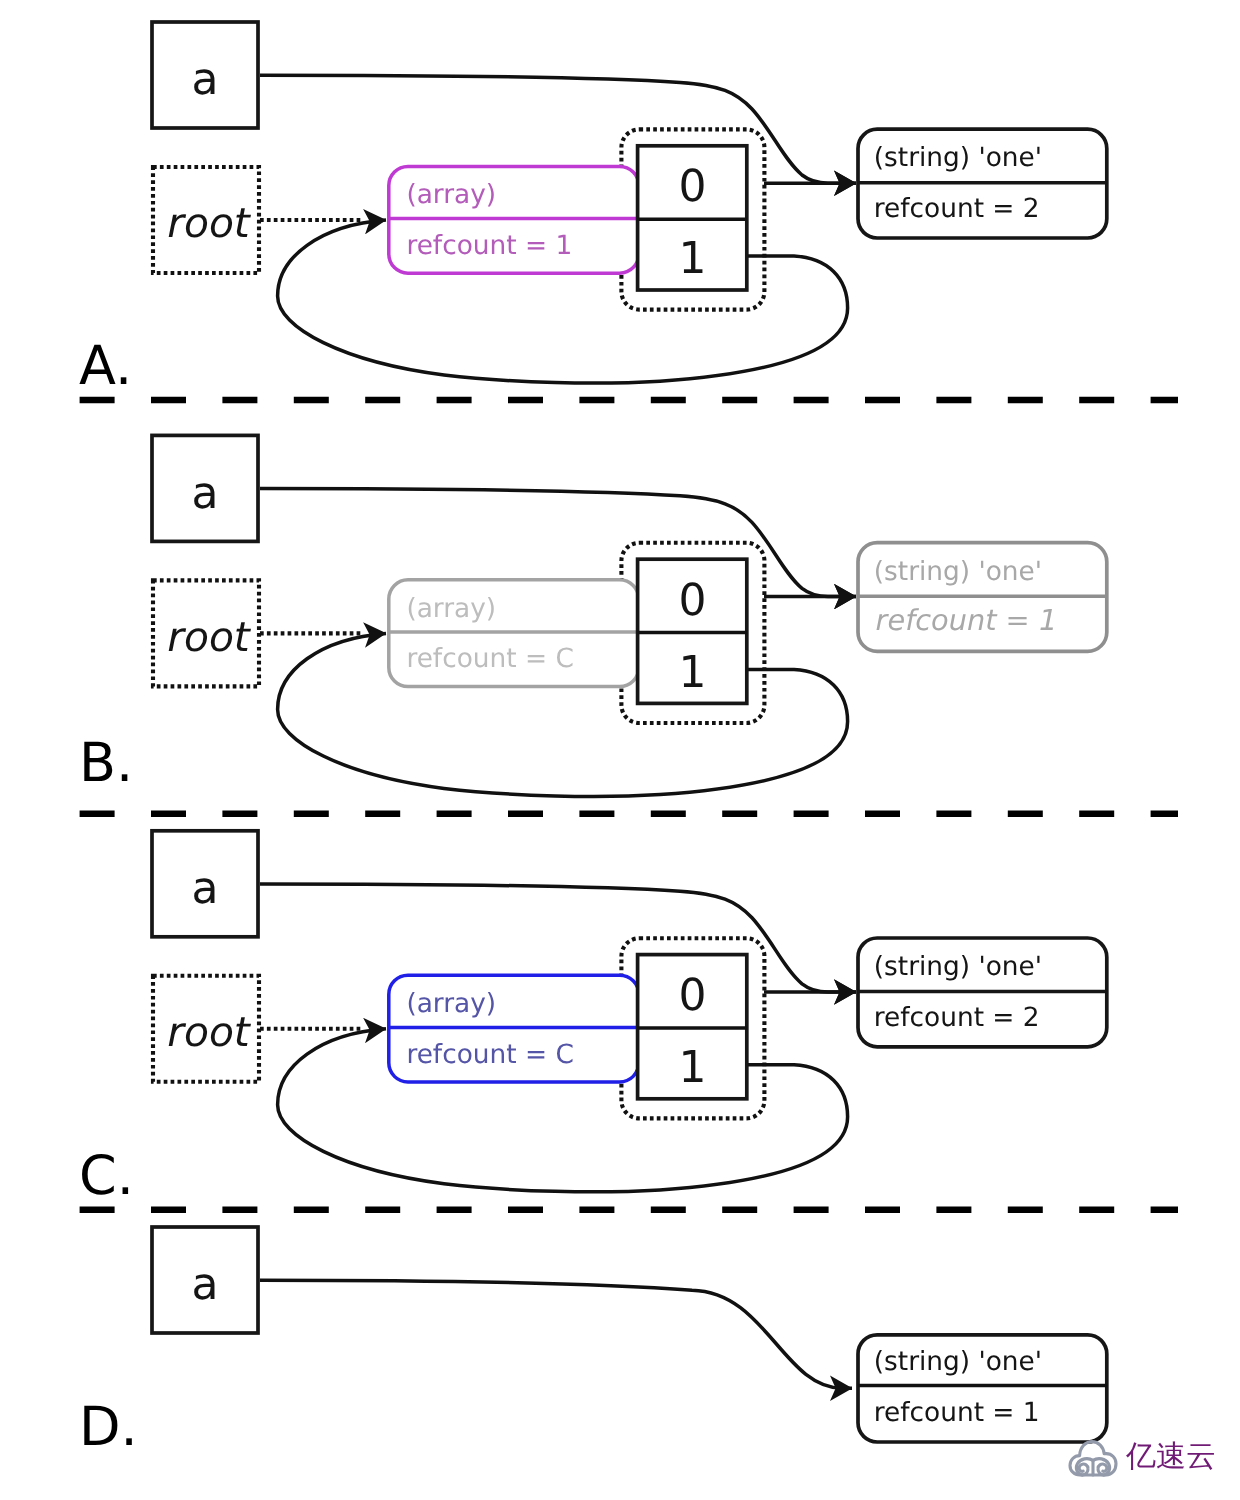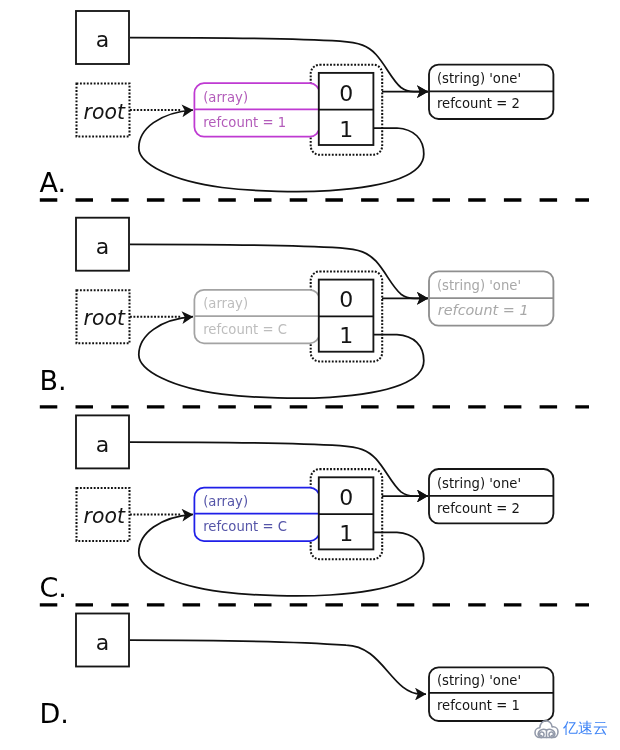--- a/index.html
+++ b/index.html
@@ -16,21 +16,21 @@
   .t-var{font-size:22px;fill:#151515;}
   .t-root{font-size:20.4px;fill:#151515;font-style:italic;}
   .t-idx{font-size:22px;fill:#151515;}
   .t-small{font-size:13.2px;}
   .t-ital{font-style:italic;font-size:14.4px;}
   .t-letter{font-size:27px;fill:#000000;}
   .sep{stroke:#000000;stroke-width:3.3;stroke-dasharray:17.5 18.2;fill:none;stroke-linecap:butt;}
   #wm{position:absolute;left:534px;top:718px;display:flex;align-items:center;
       gap:4px;}
   #wm .wmlogo{display:block;}
-  #wm .wmtxt{font-family:"DejaVu Sans",sans-serif;font-size:15px;color:#3b82f6;
+  #wm .wmtxt{font-family:"DejaVu Sans",sans-serif;font-size:15px;color:#701a75;
        letter-spacing:0px;line-height:1;white-space:nowrap;}
 </style>
 </head>
 <body>
 
 <div id="stage">
   <svg id="scene" viewBox="0 0 620 750">
     <defs>
       <marker id="ah" viewBox="0 0 11.6 12.8" refX="11.4" refY="6.4" markerWidth="11.6" markerHeight="12.8" orient="auto-start-reverse" markerUnits="userSpaceOnUse">
         <path d="M0.4,0 L11.6,6.4 L0.4,12.8 L3.2,6.4 Z" fill="#111111"></path>

